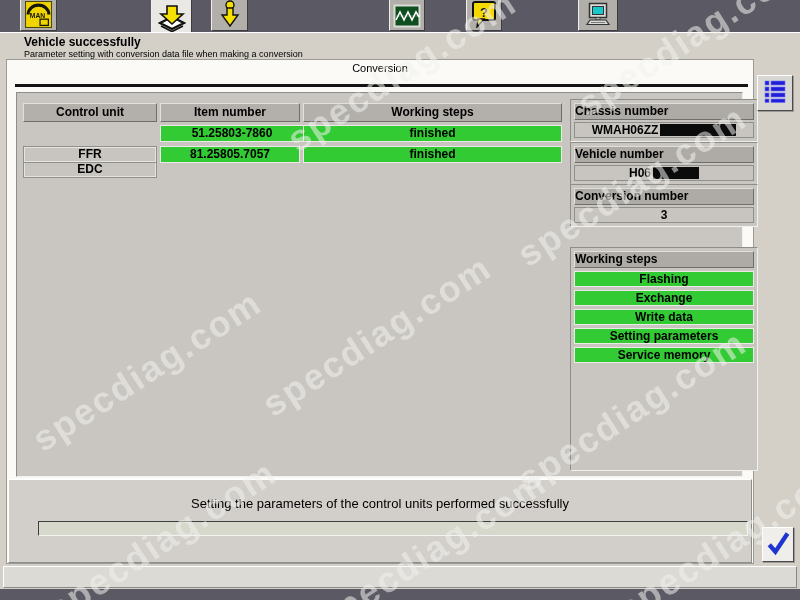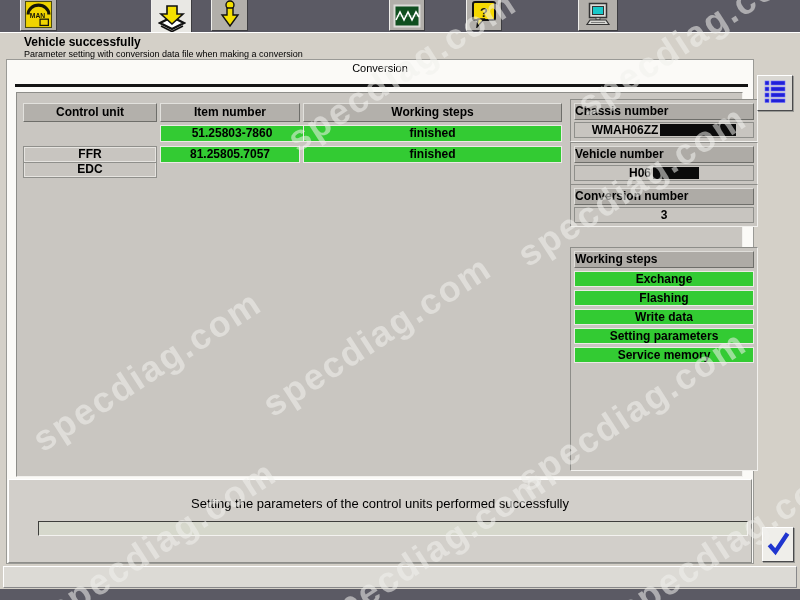--- a/index.html
+++ b/index.html
@@ -216,22 +216,22 @@
     <span class="redact" style="width:46px;"></span>
   </div>
 </div>
 <div class="info-box" style="top:184px;">
   <div class="hd">Conversion number</div>
   <div class="val">3</div>
 </div>
 
 <div class="info-box" style="top:247px; height:224px;">
   <div class="hd">Working steps</div>
+  <div class="step">Flashing</div>
   <div class="step">Exchange</div>
-  <div class="step">Flashing</div>
   <div class="step">Write data</div>
   <div class="step">Setting parameters</div>
   <div class="step">Service memory</div>
 </div>
 
 <div class="abs msg-panel"></div>
 <div class="abs msg-text">Setting the parameters of the control units performed successfully</div>
 <div class="abs progress"></div>
 <div class="abs status-bar"></div>
 <div class="abs bottom-strip"></div>

